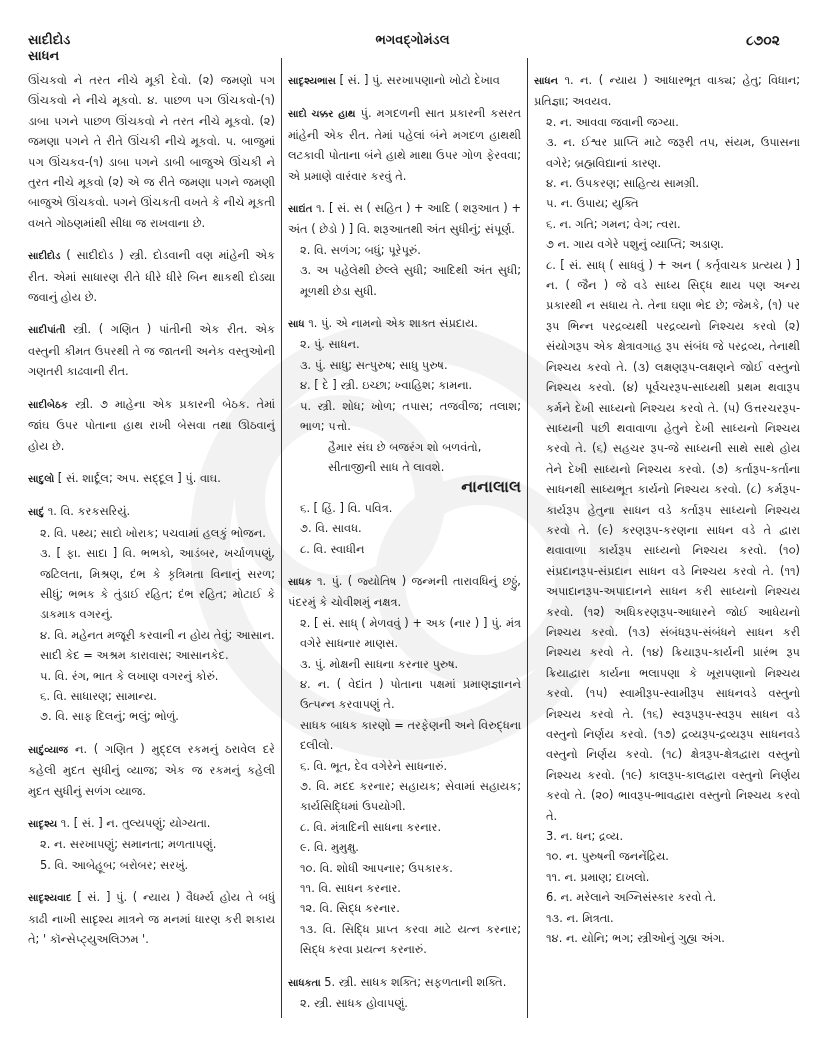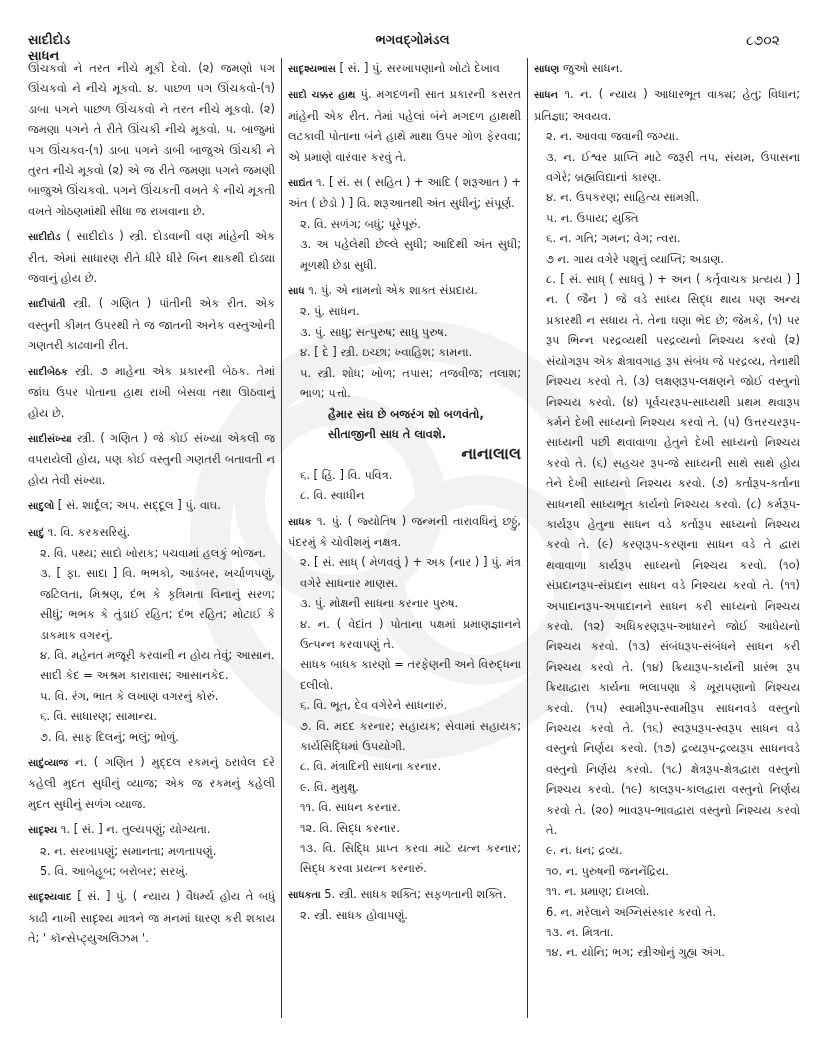--- a/index.html
+++ b/index.html
@@ -7,32 +7,32 @@
     width:825px; height:1050px; background:#ffffff; color:#1a1a1a;
     font-family:"DejaVu Sans", sans-serif; position:relative; overflow:hidden;
   }
   .watermark {
     position:absolute; left:170px; top:300px; width:480px; height:480px;
     pointer-events:none; opacity:0.07;
   }
   .header { position:absolute; top:10px; left:0; width:825px; height:40px; }
   .hdr-left { position:absolute; left:28px; top:22px; font-size:13px; font-weight:bold; line-height:16px; }
   .hdr-center { position:absolute; left:0; right:0; top:22px; text-align:center; font-size:13px; font-weight:bold; }
-  .hdr-right { position:absolute; right:45px; top:22px; font-size:14px; font-weight:normal; }
+  .hdr-right { position:absolute; right:45px; top:22px; font-size:14px; font-weight:bold; }
   .columns { position:absolute; top:58px; left:28px; width:772px; height:960px; display:flex; }
   .col { box-sizing:border-box; padding:0 6px; font-size:11.4px; line-height:20.4px; text-align:justify; }
   .col1 { width:254px; padding-left:0; border-right:1px solid #333; }
   .col2 { width:246px; border-right:1px solid #333; }
   .col3 { width:272px; padding-right:0; }
-  .entry { margin:0 0 5px 0; }
+  .entry { margin:12px 0 5px 0; }
   .entry .hw { font-weight:bold; font-size:10px; }
   .entry .def { }
   .entry .sub { display:block; padding-left:12px; text-indent:0; }
   .quote { display:block; padding-left:40px; }
-  .quote-line { display:block;font-weight:bold; }
+  .quote-line { display:block; }
   .quote .author { display:block; text-align:right; font-size:16px; font-weight:bold; }
   .cont { display:block; }
 </style>
 </head>
 <body>
 
 <svg class="watermark" viewBox="0 0 480 480">
   <circle cx="240" cy="240" r="200" fill="none" stroke="#555" stroke-width="40"></circle>
   <circle cx="170" cy="200" r="90" fill="none" stroke="#555" stroke-width="30"></circle>
   <circle cx="310" cy="280" r="90" fill="none" stroke="#555" stroke-width="30"></circle>
@@ -53,23 +53,20 @@
         <span class="cont">ઊંચકવો ને તરત નીચે મૂકી દેવો. (૨) જમણો પગ ઊંચકવો ને નીચે મૂકવો. ૪. પાછળ પગ ઊંચકવો-(૧) ડાબા પગને પાછળ ઊંચકવો ને તરત નીચે મૂકવો. (૨) જમણા પગને તે રીતે ઊંચકી નીચે મૂકવો. ૫. બાજુમાં પગ ઊંચકવ-(૧) ડાબા પગને ડાબી બાજુએ ઊંચકી ને તુરત નીચે મૂકવો (૨) એ જ રીતે જમણા પગને જમણી બાજુએ ઊંચકવો. પગને ઊંચકતી વખતે કે નીચે મૂકતી વખતે ગોઠણમાંથી સીધા જ રાખવાના છે.</span>
       </div>
       <div class="entry">
         <div class="first-line"><span class="hw">સાદીદોડ</span> <span class="def">( સાદીદોડ ) સ્ત્રી. દોડવાની વણ માંહેની એક રીત. એમાં સાધારણ રીતે ધીરે ધીરે બિન થાકથી દોડ્યા જવાનું હોય છે.</span></div>
       </div>
       <div class="entry">
         <div class="first-line"><span class="hw">સાદીપાંતી</span> <span class="def">સ્ત્રી. ( ગણિત ) પાંતીની એક રીત. એક વસ્તુની કીમત ઉપરથી તે જ જાતની અનેક વસ્તુઓની ગણતરી કાઢવાની રીત.</span></div>
       </div>
       <div class="entry">
         <div class="first-line"><span class="hw">સાદીબેઠક</span> <span class="def">સ્ત્રી. ૭ માહેના એક પ્રકારની બેઠક. તેમાં જાંઘ ઉપર પોતાના હાથ રાખી બેસવા તથા ઊઠવાનું હોય છે.</span></div>
-      </div>
-      <div class="entry">
-        <div class="first-line"><span class="hw">સાદીસંખ્યા</span> <span class="def">સ્ત્રી. ( ગણિત ) જે કોઈ સંખ્યા એકલી જ વપરાયેલી હોય, પણ કોઈ વસ્તુની ગણતરી બતાવતી ન હોય તેવી સંખ્યા.</span></div>
       </div>
       <div class="entry">
         <div class="first-line"><span class="hw">સાદુલો</span> <span class="def">[ સં. શાર્દૂલ; અપ. સદ્દૂલ ] પું. વાઘ.</span></div>
       </div>
       <div class="entry">
         <div class="first-line"><span class="hw">સાદું</span> <span class="def">૧. વિ. કરકસરિયું.</span></div>
         <span class="sub">૨. વિ. પથ્ય; સાદો ખોરાક; પચવામાં હલકું ભોજન.</span>
         <span class="sub">૩. [ ફા. સાદા ] વિ. ભભકો, આડંબર, ખર્ચાળપણું, જટિલતા, મિશ્રણ, દંભ કે કૃત્રિમતા વિનાનું સરળ; સીધું; ભભક કે તુંડાઈ રહિત; દંભ રહિત; મોટાઈ કે ડાકમાક વગરનું.</span>
         <span class="sub">૪. વિ. મહેનત મજૂરી કરવાની ન હોય તેવું; આસાન.</span>
         <span class="sub">સાદી કેદ = અશ્રમ કારાવાસ; આસાનકેદ.</span>
@@ -106,55 +103,54 @@
         <span class="sub">૨. પું. સાધન.</span>
         <span class="sub">૩. પું. સાધુ; સત્પુરુષ; સાધુ પુરુષ.</span>
         <span class="sub">૪. [ દે ] સ્ત્રી. ઇચ્છા; ખ્વાહિશ; કામના.</span>
         <span class="sub">૫. સ્ત્રી. શોધ; ખોળ; તપાસ; તજવીજ; તલાશ; ભાળ; પત્તો.</span>
         <span class="quote">
           <span class="quote-line">હૈમાર સંઘ છે બજરંગ શો બળવંતો,</span>
           <span class="quote-line">સીતાજીની સાધ તે લાવશે.</span>
           <span class="author">નાનાલાલ</span>
         </span>
         <span class="sub">૬. [ હિં. ] વિ. પવિત્ર.</span>
+        <span class="sub">૭. વિ. સાવધ.</span>
         <span class="sub">૮. વિ. સ્વાધીન</span>
       </div>
       <div class="entry">
         <div class="first-line"><span class="hw">સાધક</span> <span class="def">૧. પું. ( જ્યોતિષ ) જન્મની તારાવધિનું છઠ્ઠું, પંદરમું કે ચોવીશમું નક્ષત્ર.</span></div>
         <span class="sub">૨. [ સં. સાધ્ ( મેળવવું ) + અક (નાર ) ] પું. મંત્ર વગેરે સાધનાર માણસ.</span>
         <span class="sub">૩. પું. મોક્ષની સાધના કરનાર પુરુષ.</span>
         <span class="sub">૪. ન. ( વેદાંત ) પોતાના પક્ષમાં પ્રમાણજ્ઞાનને ઉત્પન્ન કરવાપણું તે.</span>
         <span class="sub">સાધક બાધક કારણો = તરફેણની અને વિરુદ્ધના દલીલો.</span>
         <span class="sub">૬. વિ. ભૂત, દેવ વગેરેને સાધનારું.</span>
         <span class="sub">૭. વિ. મદદ કરનાર; સહાયક; સેવામાં સહાયક; કાર્યસિદ્ધિમાં ઉપયોગી.</span>
         <span class="sub">૮. વિ. મંત્રાદિની સાધના કરનાર.</span>
         <span class="sub">૯. વિ. મુમુક્ષુ.</span>
+        <span class="sub">૧૦. વિ. શોધી આપનાર; ઉપકારક.</span>
         <span class="sub">૧૧. વિ. સાધન કરનાર.</span>
         <span class="sub">૧૨. વિ. સિદ્ધ કરનાર.</span>
         <span class="sub">૧૩. વિ. સિદ્ધિ પ્રાપ્ત કરવા માટે યત્ન કરનાર; સિદ્ધ કરવા પ્રયત્ન કરનારું.</span>
       </div>
       <div class="entry">
         <div class="first-line"><span class="hw">સાધકતા</span> <span class="def">5. સ્ત્રી. સાધક શક્તિ; સફળતાની શક્તિ.</span></div>
         <span class="sub">૨. સ્ત્રી. સાધક હોવાપણું.</span>
       </div>
     </div>
   <div class="col col3">
       <div class="entry">
-        <div class="first-line"><span class="hw">સાધણ</span> <span class="def">જુઓ સાધન.</span></div>
-      </div>
-      <div class="entry">
         <div class="first-line"><span class="hw">સાધન</span> <span class="def">૧. ન. ( ન્યાય ) આધારભૂત વાક્ય; હેતુ; વિધાન; પ્રતિજ્ઞા; અવયવ.</span></div>
         <span class="sub">૨. ન. આવવા જવાની જગ્યા.</span>
         <span class="sub">૩. ન. ઈશ્વર પ્રાપ્તિ માટે જરૂરી તપ, સંયમ, ઉપાસના વગેરે; બ્રહ્મવિદ્યાનાં કારણ.</span>
         <span class="sub">૪. ન. ઉપકરણ; સાહિત્ય સામગ્રી.</span>
         <span class="sub">૫. ન. ઉપાય; યુક્તિ</span>
         <span class="sub">૬. ન. ગતિ; ગમન; વેગ; ત્વરા.</span>
         <span class="sub">૭ ન. ગાય વગેરે પશુનું વ્યાપ્તિ; અડાણ.</span>
         <span class="sub">૮. [ સં. સાધ્ ( સાધવું ) + અન ( કર્તૃવાચક પ્રત્યય ) ] ન. ( જૈન ) જે વડે સાધ્ય સિદ્ધ થાય પણ અન્ય પ્રકારથી ન સધાય તે. તેના ઘણા ભેદ છે; જેમકે, (૧) પર રૂપ ભિન્ન પરદ્રવ્યથી પરદ્રવ્યનો નિશ્ચય કરવો (૨) સંયોગરૂપ એક ક્ષેત્રાવગાહ રૂપ સંબંધ જે પરદ્રવ્ય, તેનાથી નિશ્ચય કરવો તે. (૩) લક્ષણરૂપ-લક્ષણને જોઈ વસ્તુનો નિશ્ચય કરવો. (૪) પૂર્વચરરૂપ-સાધ્યથી પ્રથમ થવારૂપ કર્મને દેખી સાધ્યનો નિશ્ચય કરવો તે. (૫) ઉત્તરચરરૂપ-સાધ્યની પછી થવાવાળા હેતુને દેખી સાધ્યનો નિશ્ચય કરવો તે. (૬) સહચર રૂપ-જે સાધ્યની સાથે સાથે હોય તેને દેખી સાધ્યનો નિશ્ચય કરવો. (૭) કર્તારૂપ-કર્તાના સાધનથી સાધ્યભૂત કાર્યનો નિશ્ચય કરવો. (૮) કર્મરૂપ-કાર્યરૂપ હેતુના સાધન વડે કર્તારૂપ સાધ્યનો નિશ્ચય કરવો તે. (૯) કરણરૂપ-કરણના સાધન વડે તે દ્વારા થવાવાળા કાર્યરૂપ સાધ્યનો નિશ્ચય કરવો. (૧૦) સંપ્રદાનરૂપ-સંપ્રદાન સાધન વડે નિશ્ચય કરવો તે. (૧૧) અપાદાનરૂપ-અપાદાનને સાધન કરી સાધ્યનો નિશ્ચય કરવો. (૧૨) અધિકરણરૂપ-આધારને જોઈ આધેયનો નિશ્ચય કરવો. (૧૩) સંબંધરૂપ-સંબંધને સાધન કરી નિશ્ચય કરવો તે. (૧૪) ક્રિયારૂપ-કાર્યની પ્રારંભ રૂપ ક્રિયાદ્વારા કાર્યના ભલાપણા કે ખૂરાપણાનો નિશ્ચય કરવો. (૧૫) સ્વામીરૂપ-સ્વામીરૂપ સાધનવડે વસ્તુનો નિશ્ચય કરવો તે. (૧૬) સ્વરૂપરૂપ-સ્વરૂપ સાધન વડે વસ્તુનો નિર્ણય કરવો. (૧૭) દ્રવ્યરૂપ-દ્રવ્યરૂપ સાધનવડે વસ્તુનો નિર્ણય કરવો. (૧૮) ક્ષેત્રરૂપ-ક્ષેત્રદ્વારા વસ્તુનો નિશ્ચય કરવો. (૧૯) કાલરૂપ-કાલદ્વારા વસ્તુનો નિર્ણય કરવો તે. (૨૦) ભાવરૂપ-ભાવદ્વારા વસ્તુનો નિશ્ચય કરવો તે.</span>
-        <span class="sub">૯. ન. ધન; દ્રવ્ય.</span>
+        <span class="sub">3. ન. ધન; દ્રવ્ય.</span>
         <span class="sub">૧૦. ન. પુરુષની જનનેંદ્રિય.</span>
         <span class="sub">૧૧. ન. પ્રમાણ; દાખલો.</span>
         <span class="sub">6. ન. મરેલાને અગ્નિસંસ્કાર કરવો તે.</span>
         <span class="sub">૧૩. ન. મિત્રતા.</span>
         <span class="sub">૧૪. ન. યોનિ; ભગ; સ્ત્રીઓનું ગુહ્ય અંગ.</span>
       </div>
     </div>
 </div>
 
 </body></html>

